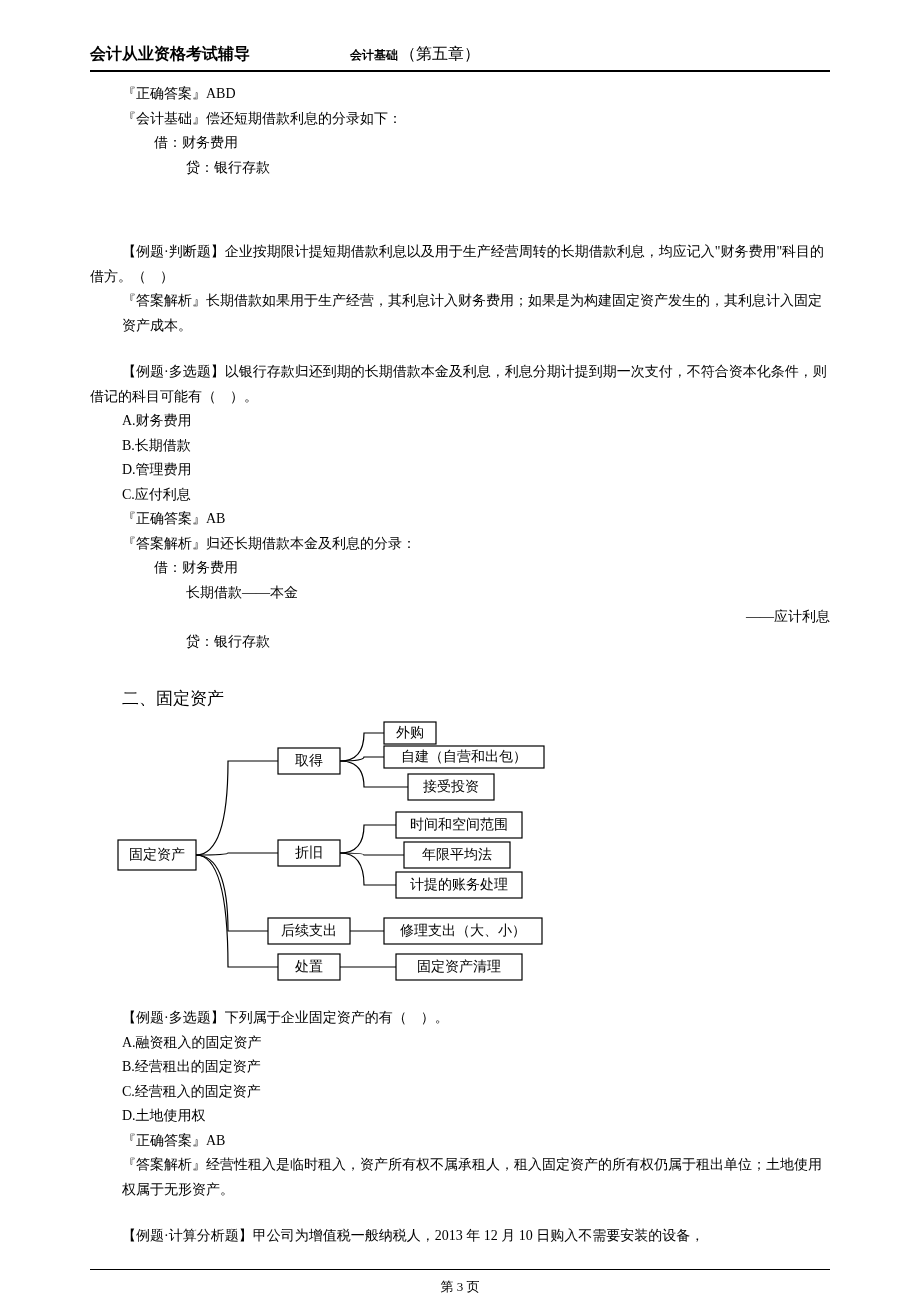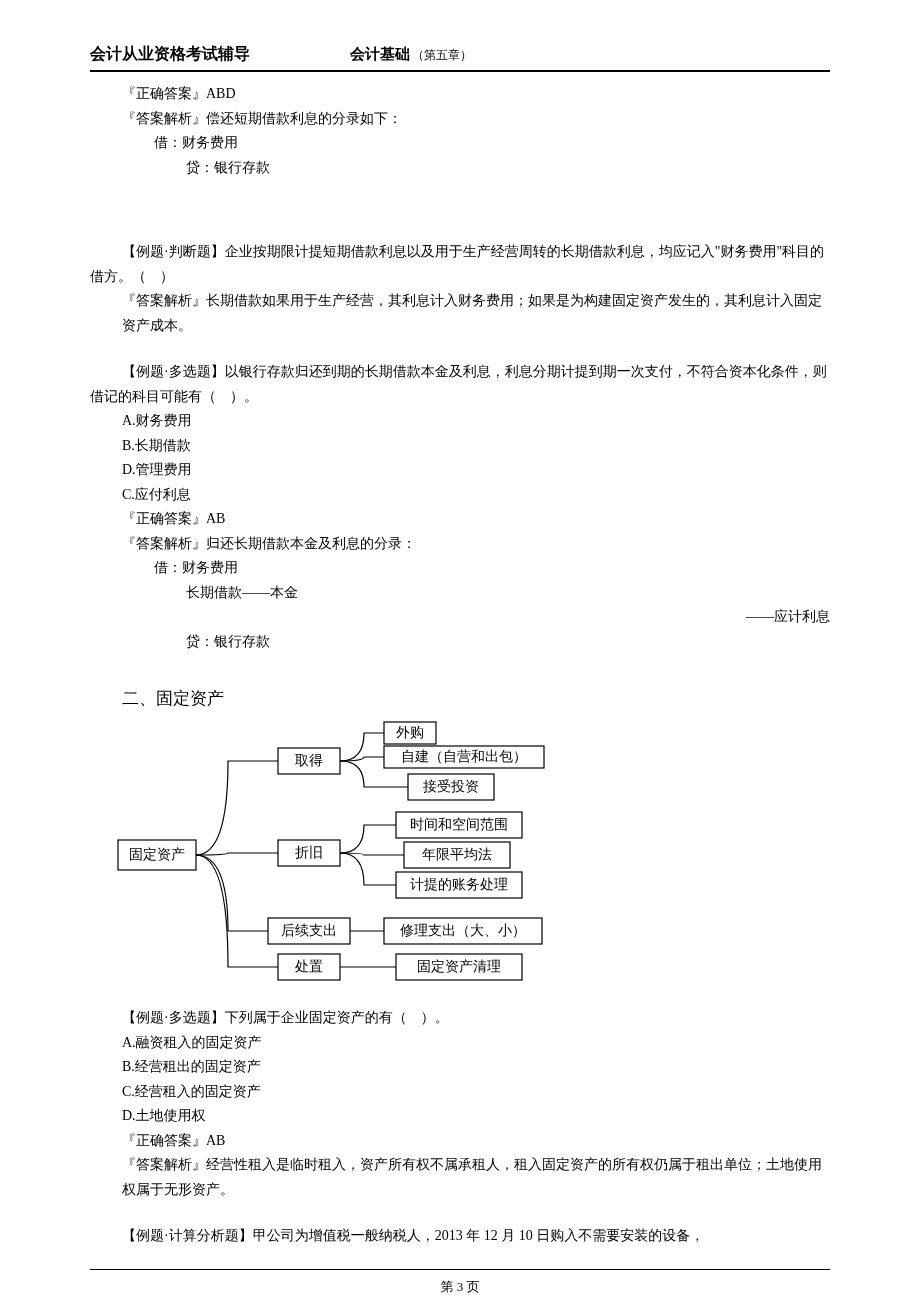--- a/index.html
+++ b/index.html
@@ -20,25 +20,25 @@
     margin-bottom: 10px;
   }
   .header-left {
     font-family: "SimHei", "黑体", sans-serif;
     font-weight: bold;
     font-size: 16px;
   }
   .header-mid {
     font-family: "SimHei", "黑体", sans-serif;
     font-weight: bold;
-    font-size: 15px;
+    font-size: 12px;
     margin-left: 100px;
   }
   .header-sub {
-    font-size: 12px;
+    font-size: 16px;
     margin-left: 2px;
   }
   .content { }
   .indent1 { padding-left: 32px; }
   .indent2 { padding-left: 64px; }
   .indent3 { padding-left: 96px; }
   .indent4 { padding-left: 150px; text-align: right; }
   .section-title {
     font-family: "SimHei", "黑体", sans-serif;
     font-weight: normal;
@@ -82,21 +82,21 @@
 
 <div class="header">
   <span class="header-left">会计从业资格考试辅导</span>
   <span class="header-mid">会计基础</span>
   <span class="header-sub">（第五章）</span>
 </div>
 
 <div class="content">
 
   <div class="indent1">『正确答案』ABD</div>
-  <div class="indent1">『答案解析』偿还短期借款利息的分录如下：</div>
+  <div class="indent1">『会计基础』偿还短期借款利息的分录如下：</div>
   <div class="indent2">借：财务费用</div>
   <div class="indent3">贷：银行存款</div>
 
   <div class="blank"></div>
 
   <div style="text-indent:32px;margin-top:38px;">【例题·判断题】企业按期限计提短期借款利息以及用于生产经营周转的长期借款利息，均应记入"财务费用"科目的借方。（　）</div>
   <div class="indent1">『答案解析』长期借款如果用于生产经营，其利息计入财务费用；如果是为构建固定资产发生的，其利息计入固定资产成本。</div>
 
   <div class="blank"></div>
 

